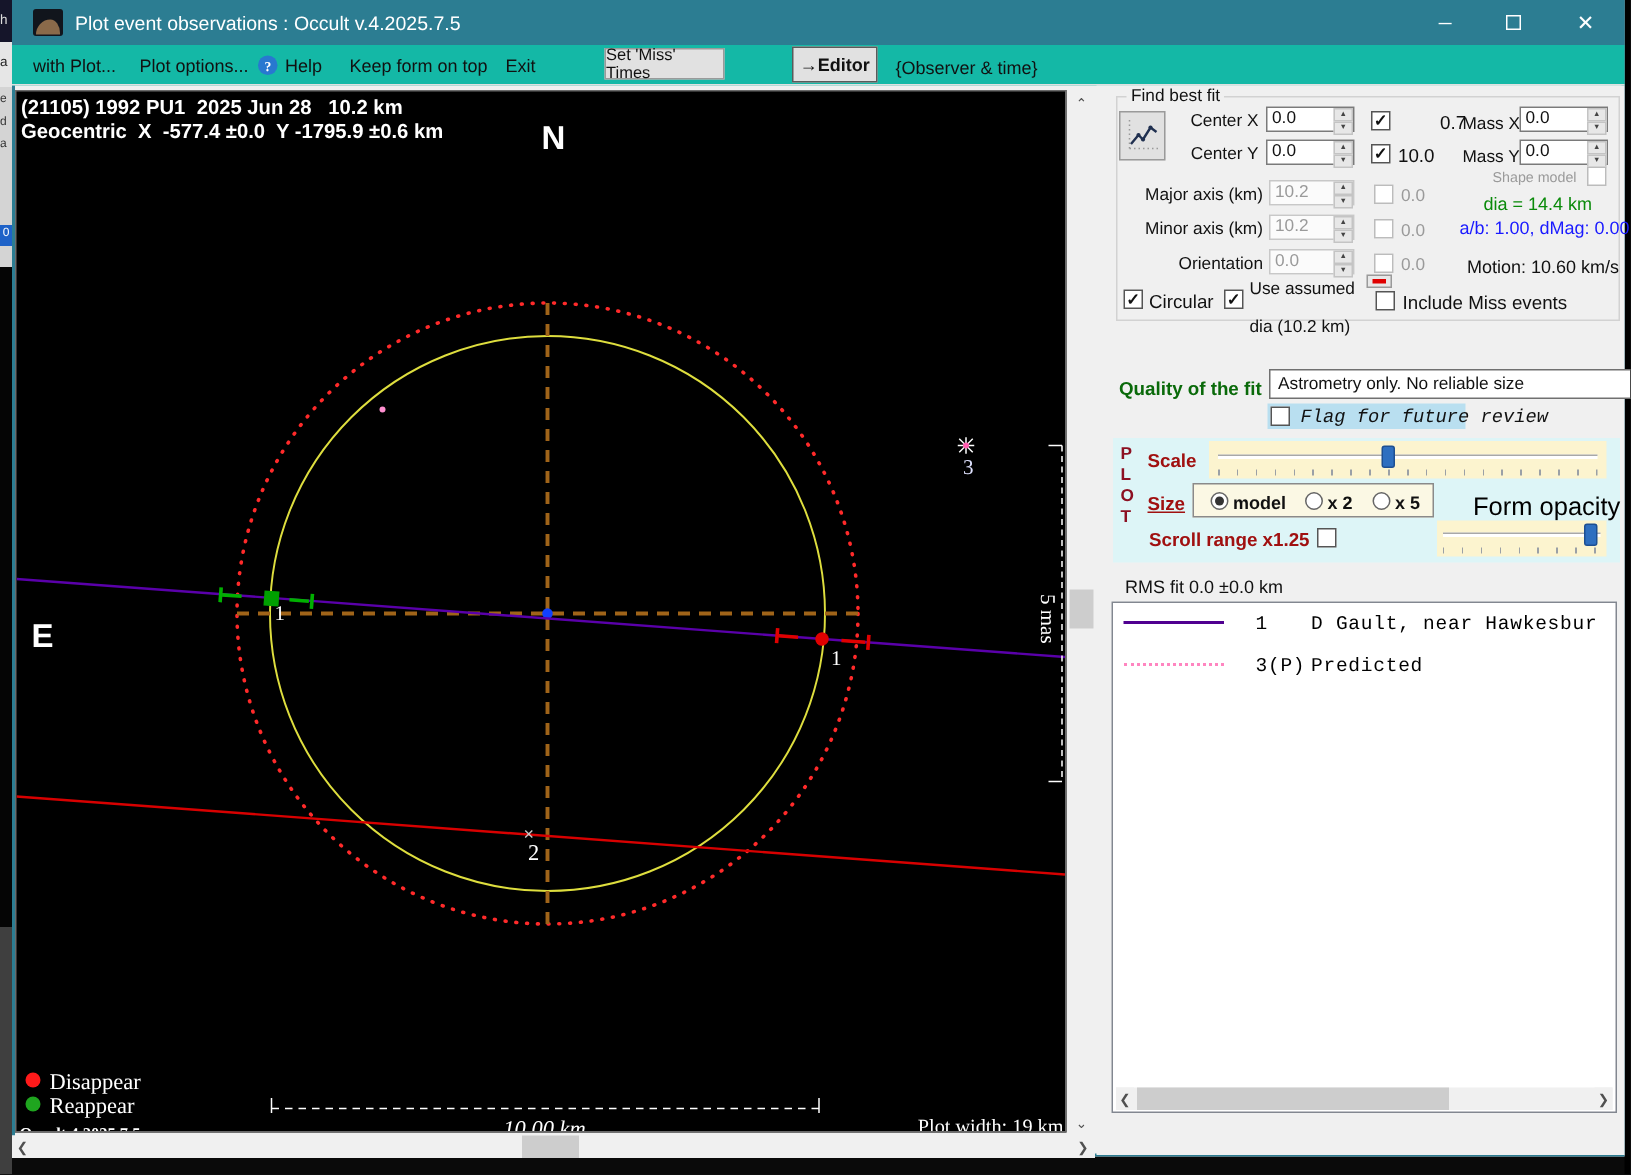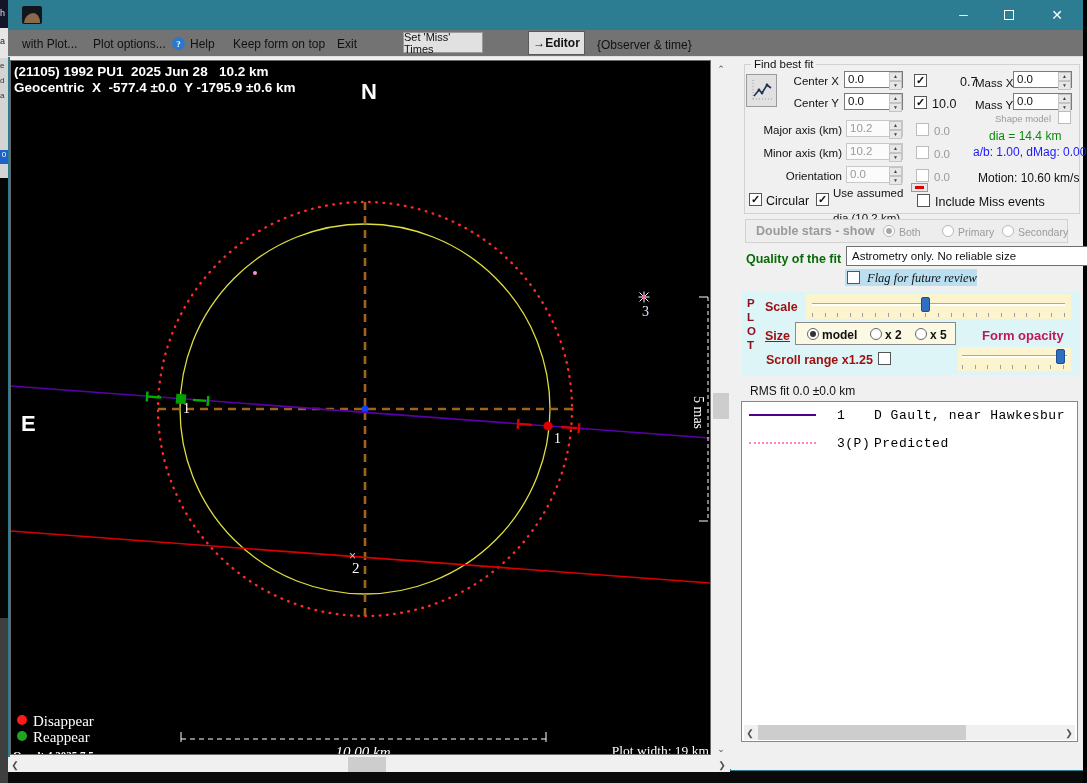--- a/index.html
+++ b/index.html
@@ -14,21 +14,21 @@
   .titlebar { position:absolute; left:8px; top:0; width:1075px; height:30px; background:#2c7d92; }
   .title-text { position:absolute; left:42px; top:8px; color:#fff; font-size:13px; }
   .app-icon { position:absolute; left:14px; top:6px; width:20px; height:18px; background:#11151c;
               border-radius:2px; overflow:hidden; }
   .app-icon::after { content:""; position:absolute; left:2px; top:7px; width:16px; height:10px;
               background:#8a6a4a; border-radius:60% 40% 10% 10%/100% 90% 0 0; }
   .win-btn { position:absolute; top:0; height:30px; display:flex; align-items:center; justify-content:center;
              color:#fff; font-size:12px; }
   .max-glyph { width:10px; height:10px; border:1px solid #fff; display:inline-block; }
 
-  .menubar { position:absolute; left:8px; top:30px; width:1075px; height:27px; background:#737373;
+  .menubar { position:absolute; left:8px; top:30px; width:1075px; height:27px; background:#14b8a6;
              border-bottom:1px solid #e0e0e0; }
   .menu-item { position:absolute; top:7px; font-size:12px; color:#111; }
   .help-icon { position:absolute; width:13px; height:13px; border-radius:50%; background:#2878d0;
                color:#fff; font-size:9px; font-weight:bold; display:flex; align-items:center;
                justify-content:center; font-family:"Liberation Serif",serif; }
   .btn { position:absolute; background:#e1e1e1; border:1px solid #9a9a9a; font-size:11px;
          display:flex; align-items:center; justify-content:center; color:#111; }
   .btn.default { border-color:#5a5a5a; font-weight:bold; font-size:12px; }
 
   
@@ -101,20 +101,21 @@
     <div class="abs" style="left:0;top:150px;width:8px;height:14px;background:#1e62c8;color:#fff;font-size:8px;text-align:center;">0</div>
     <div class="abs" style="left:0;top:618px;width:8px;height:165px;background:#3f3f3f;"></div>
   </div>
   <div class="abs" style="left:1083px;top:0;width:4px;height:783px;background:#000;"></div>
   <div class="abs" style="left:8px;top:771px;width:1075px;height:12px;background:#0a0a0a;"></div>
 
   <div class="window"></div>
 
   <div class="titlebar">
     <span class="app-icon"></span>
+    <span class="title-text">Plot event observations : Occult v.4.2025.7.5</span>
     <span class="win-btn" style="left:933px;width:45px;">─</span>
     <span class="win-btn" style="left:978px;width:45px;">
         <span class="max-glyph"></span>
       </span>
     <span class="win-btn" style="left:1023px;width:52px;font-size:14px;">✕</span>
   </div>
 
   <div class="menubar">
     <span class="menu-item" style="left:14px;">with Plot...</span>
     <span class="menu-item" style="left:85px;">Plot options...</span>
@@ -305,38 +306,29 @@
 
       <span class="cb" style="left:4px;top:128px;">✓</span>
       <span class="lbl" style="left:21px;top:129px;font-size:12.5px;">Circular</span>
       <span class="cb" style="left:71px;top:128px;">✓</span>
       <span class="lbl" style="left:88px;top:122px;">Use assumed</span>
       <span class="lbl" style="left:88px;top:147px;">dia (10.2 km)</span>
       <span class="cb" style="left:172px;top:129px;"></span>
       <span class="lbl" style="left:190px;top:130px;font-size:12.5px;">Include Miss events</span>
     </div>
 
-    <div class="grp" style="left:14px;top:162px;width:323px;height:24px;background:#ededed;">
-      <span class="lbl gray" style="left:10px;top:4px;font-weight:bold;font-size:12.5px;">Double stars - show</span>
-      <span class="radio dis sel" style="left:137px;top:5px;"></span>
-      <span class="lbl gray" style="left:153px;top:6px;font-size:10.5px;">Both</span>
-      <span class="radio dis" style="left:196px;top:5px;"></span>
-      <span class="lbl gray" style="left:212px;top:6px;font-size:10.5px;">Primary</span>
-      <span class="radio dis" style="left:256px;top:5px;"></span>
-      <span class="lbl gray" style="left:272px;top:6px;font-size:10.5px;">Secondary</span>
-    </div>
 
     <span class="lbl" style="left:15px;top:195px;color:#0a6a0a;font-weight:bold;font-size:12.5px;">Quality of the fit</span>
     <div class="dd" style="left:115px;top:189px;width:275px;height:20px;">
       <span>Astrometry only. No reliable size</span>
       <span style="color:#555;font-size:10px;">⌄</span>
     </div>
     <div class="flag-wrap" style="left:114px;top:212px;width:132px;height:17px;">
       <span class="cb" style="left:2px;top:2px;"></span>
-      <span class="lbl" style="left:22px;top:2px;font-style:italic;font-family:Liberation Serif, serif;font-size:12.5px;">Flag for future review</span>
+      <span class="lbl" style="left:22px;top:2px;font-style:italic;font-family:Liberation Mono, monospace;font-size:12.5px;">Flag for future review</span>
     </div>
 
     <div class="plot-panel" style="left:11px;top:235px;width:338px;height:83px;">
       <span class="lbl maroon" style="left:5px;top:5px;">P</span>
       <span class="lbl maroon" style="left:5px;top:19px;">L</span>
       <span class="lbl maroon" style="left:5px;top:33px;">O</span>
       <span class="lbl maroon" style="left:5px;top:47px;">T</span>
 
       <span class="lbl darkred" style="left:23px;top:8px;font-size:12.5px;">Scale</span>
       <div class="slider" style="left:64px;top:2px;width:265px;height:25px;">
@@ -347,21 +339,21 @@
 
       <span class="lbl darkred" style="left:23px;top:37px;font-size:12.5px;text-decoration:underline;">Size</span>
       <div class="abs" style="left:53px;top:30px;width:161px;height:23px;background:#fbf8e4;border:1px solid #8a8a8a;">
         <span class="radio sel" style="left:11px;top:5px;"></span>
         <span class="lbl" style="left:26px;top:5px;font-weight:bold;font-size:12px;">model</span>
         <span class="radio" style="left:74px;top:5px;"></span>
         <span class="lbl" style="left:89px;top:5px;font-weight:bold;font-size:12px;">x 2</span>
         <span class="radio" style="left:119px;top:5px;"></span>
         <span class="lbl" style="left:134px;top:5px;font-weight:bold;font-size:12px;">x 5</span>
       </div>
-      <span class="lbl" style="left:240px;top:36px;color:#be185d;font-weight:bold;font-size:13px;">Form opacity</span>
+      <span class="lbl" style="left:240px;top:36px;color:#000000;font-weight:normal;font-size:17px;">Form opacity</span>
 
       <span class="lbl darkred" style="left:24px;top:61px;font-size:12.5px;">Scroll range x1.25</span>
       <span class="cb" style="left:136px;top:60px;background:#fff;"></span>
       <div class="slider" style="left:216px;top:55px;width:113px;height:24px;">
         <div class="track" style="left:4px;top:8px;width:105px;"></div>
         <div class="thumb" style="left:98px;top:2px;"></div>
         <div class="ticks" style="left:4px;top:18px;width:105px;"></div>
       </div>
     </div>
 

